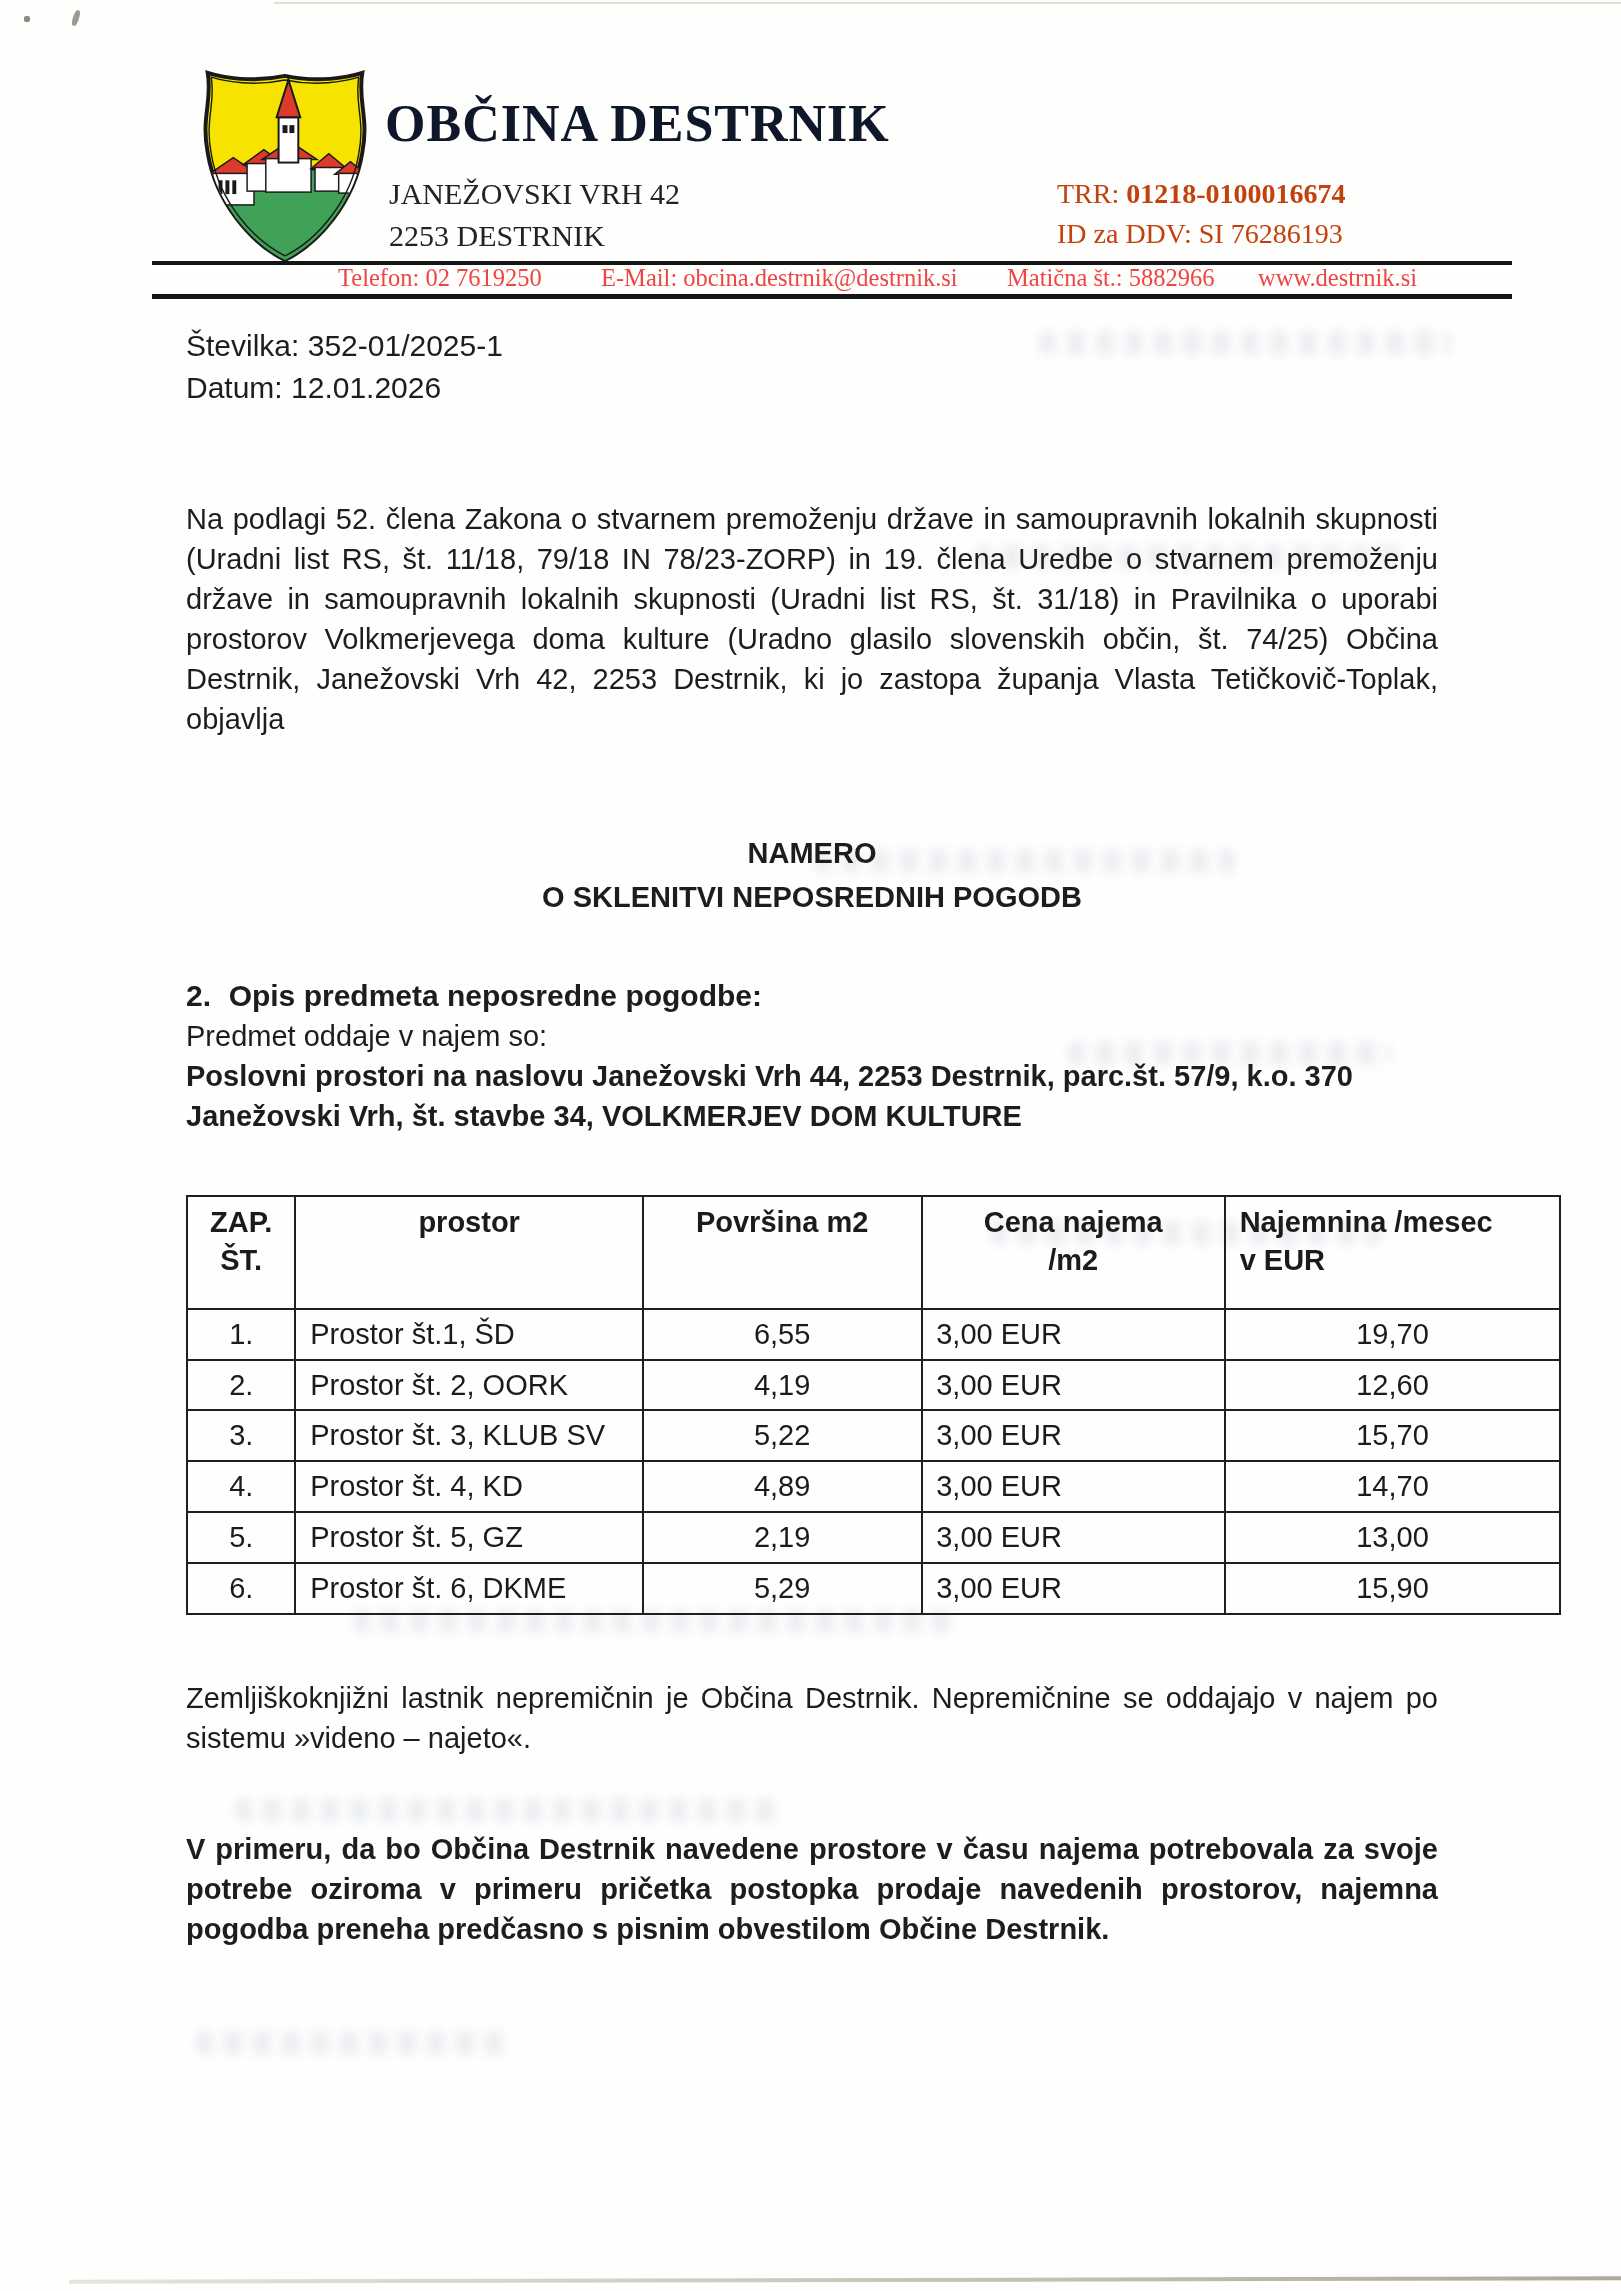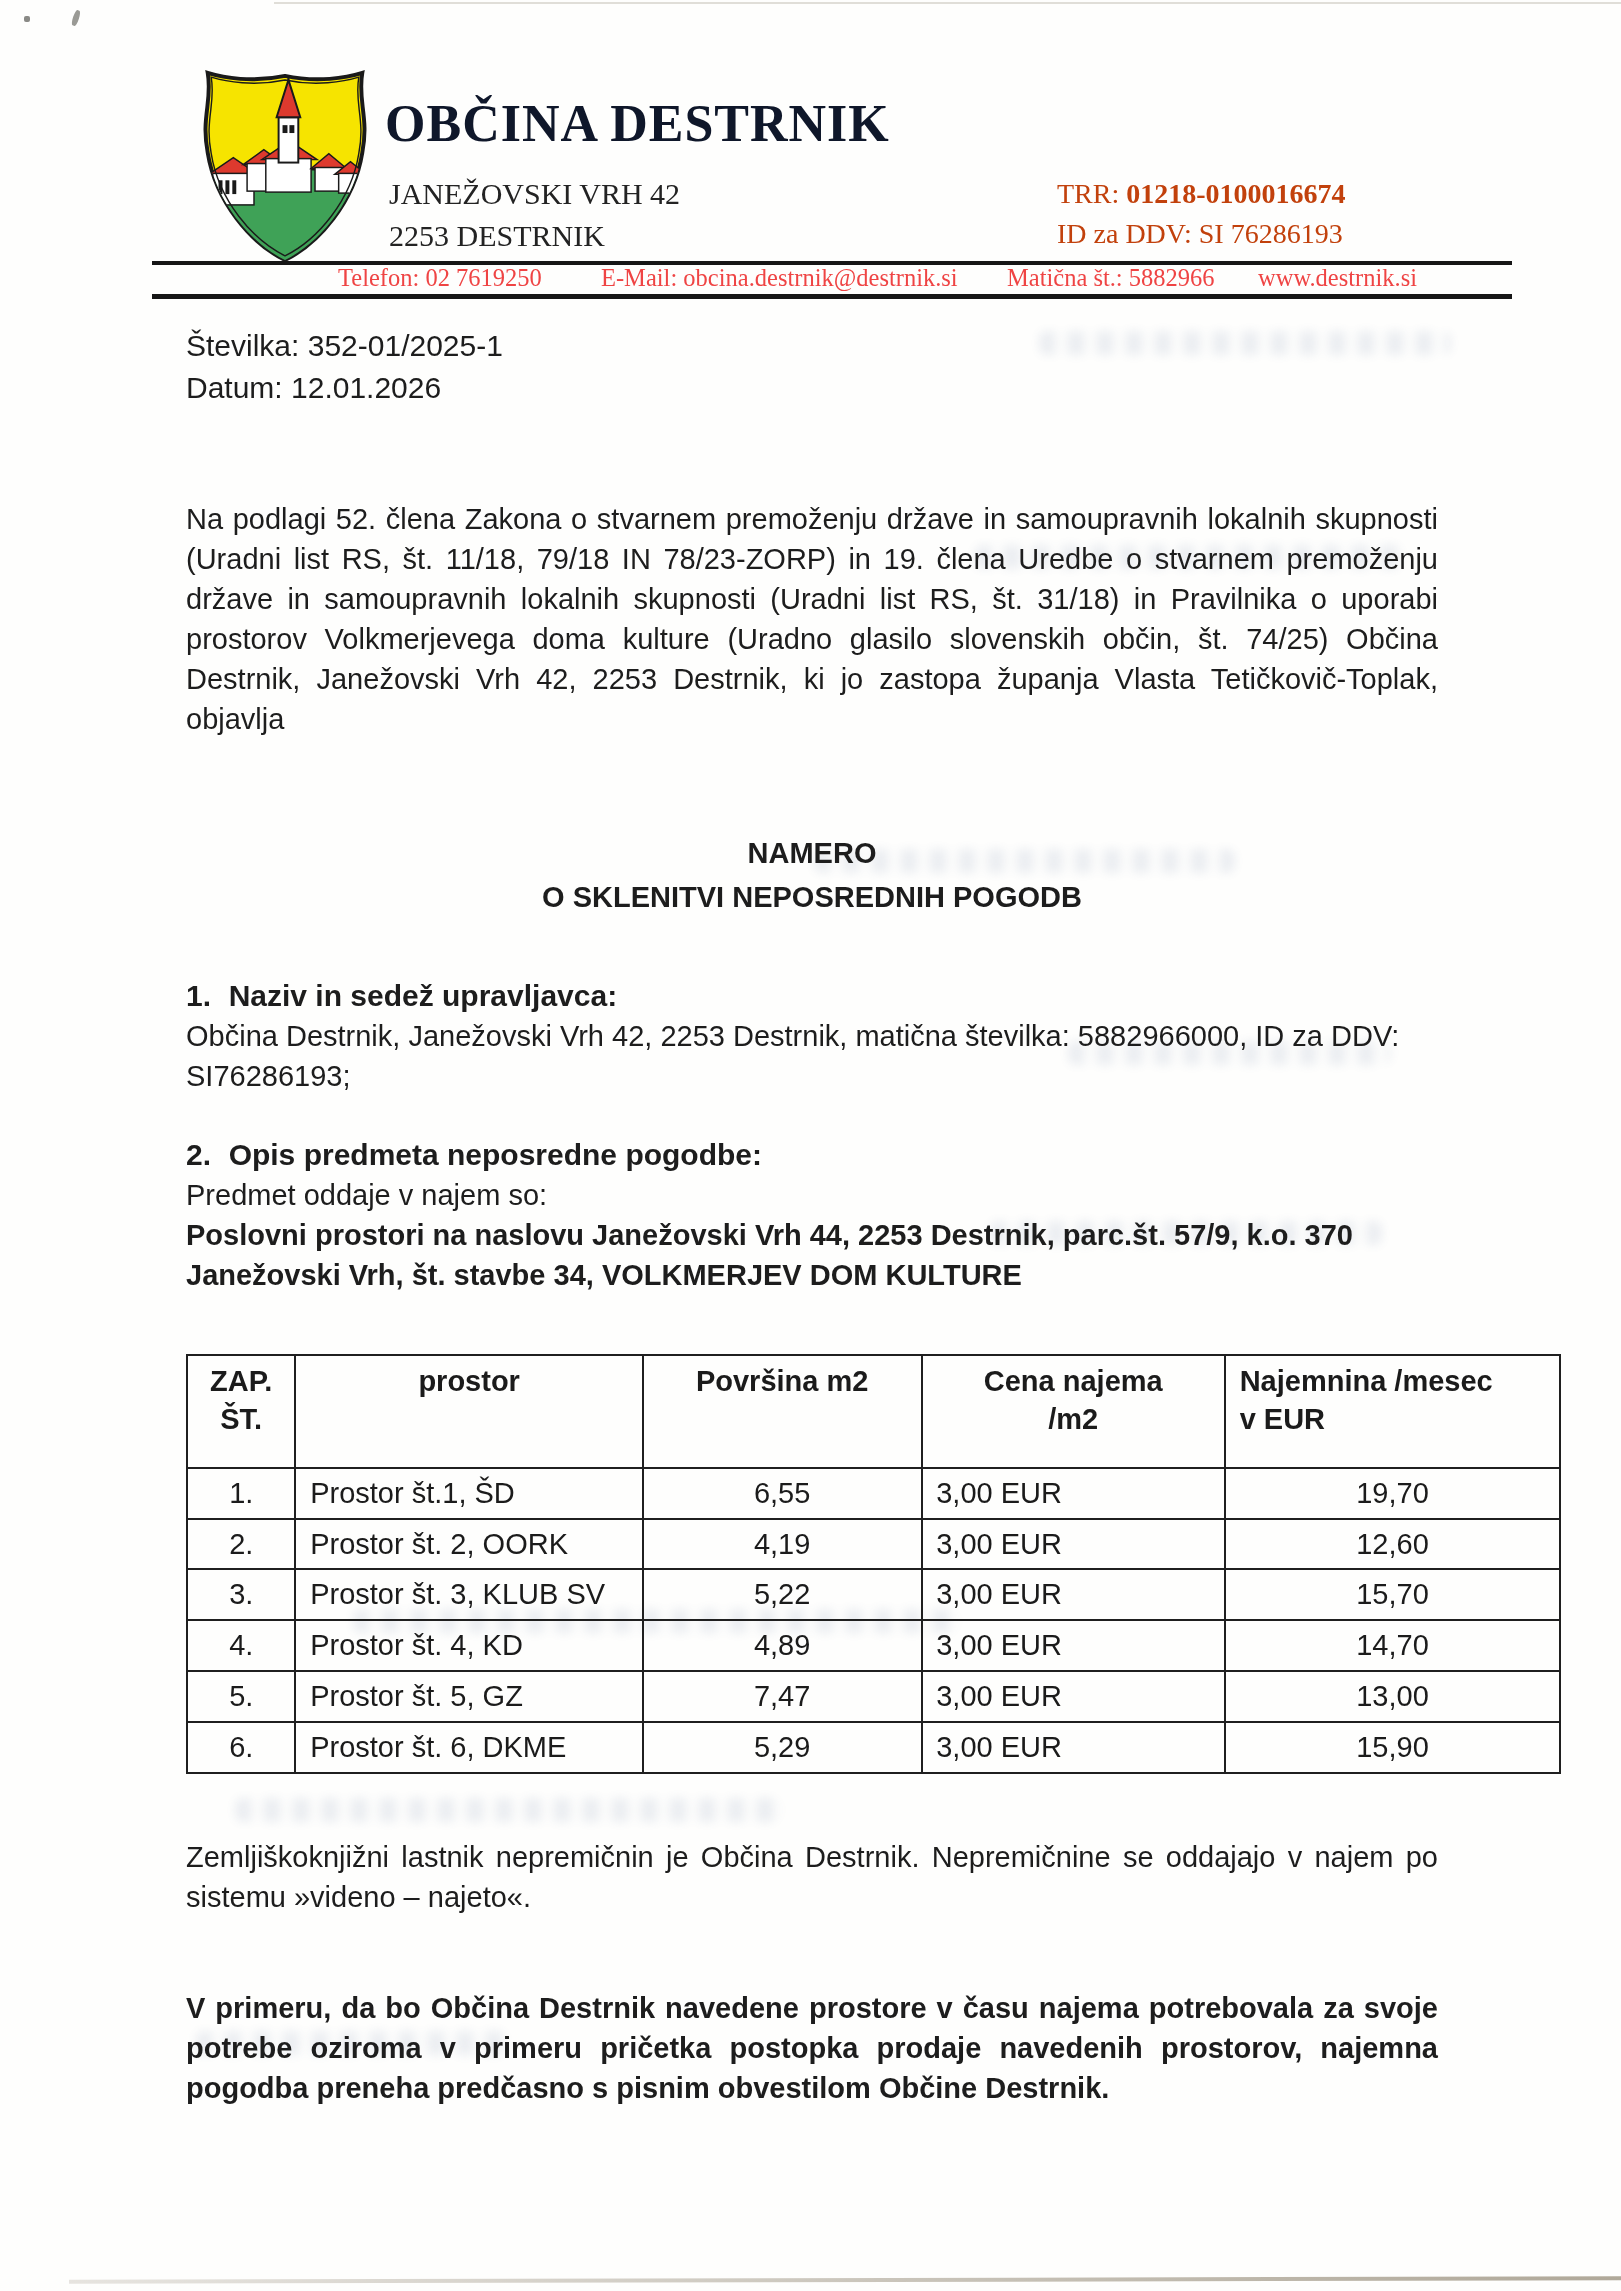--- a/index.html
+++ b/index.html
@@ -184,26 +184,20 @@
     <div class="meta-line">Številka: 352-01/2025-1</div>
     <div class="meta-line">Datum: 12.01.2026</div>
 
     <p class="intro" style="margin:90px 0 0 0;">Na podlagi 52. člena Zakona o stvarnem premoženju države in samoupravnih lokalnih skupnosti (Uradni list RS, št. 11/18, 79/18 IN 78/23-ZORP) in 19. člena Uredbe o stvarnem premoženju države in samoupravnih lokalnih skupnosti (Uradni list RS, št. 31/18) in Pravilnika o uporabi prostorov Volkmerjevega doma kulture (Uradno glasilo slovenskih občin, št. 74/25) Občina Destrnik, Janežovski Vrh 42, 2253 Destrnik, ki jo zastopa županja Vlasta Tetičkovič-Toplak, objavlja</p>
 
     <div class="notice-title">
       <div>NAMERO</div>
       <div>O SKLENITVI NEPOSREDNIH POGODB</div>
     </div>
 
-    <div class="sec">
-      <div class="sec-head">
-        <span class="num">1.</span><span>Naziv in sedež upravljavca:</span>
-      </div>
-      <div>Občina Destrnik, Janežovski Vrh 42, 2253 Destrnik, matična številka: 5882966000, ID za DDV: SI76286193;</div>
-    </div>
 
     <div class="sec">
       <div class="sec-head">
         <span class="num">2.</span><span>Opis predmeta neposredne pogodbe:</span>
       </div>
       <div>Predmet oddaje v najem so:</div>
       <div class="bold-par">Poslovni prostori na naslovu Janežovski Vrh 44, 2253 Destrnik, parc.št. 57/9, k.o. 370 Janežovski Vrh, št. stavbe 34, VOLKMERJEV DOM KULTURE</div>
     </div>
 
     <table class="rental">
@@ -251,21 +245,21 @@
         <tr>
           <td class="td-center">4.</td>
           <td class="td-left">Prostor št. 4, KD</td>
           <td class="td-center">4,89</td>
           <td class="td-left">3,00 EUR</td>
           <td class="td-center">14,70</td>
         </tr>
         <tr>
           <td class="td-center">5.</td>
           <td class="td-left">Prostor št. 5, GZ</td>
-          <td class="td-center">7,47</td>
+          <td class="td-center">2,19</td>
           <td class="td-left">3,00 EUR</td>
           <td class="td-center">13,00</td>
         </tr>
         <tr>
           <td class="td-center">6.</td>
           <td class="td-left">Prostor št. 6, DKME</td>
           <td class="td-center">5,29</td>
           <td class="td-left">3,00 EUR</td>
           <td class="td-center">15,90</td>
         </tr>

